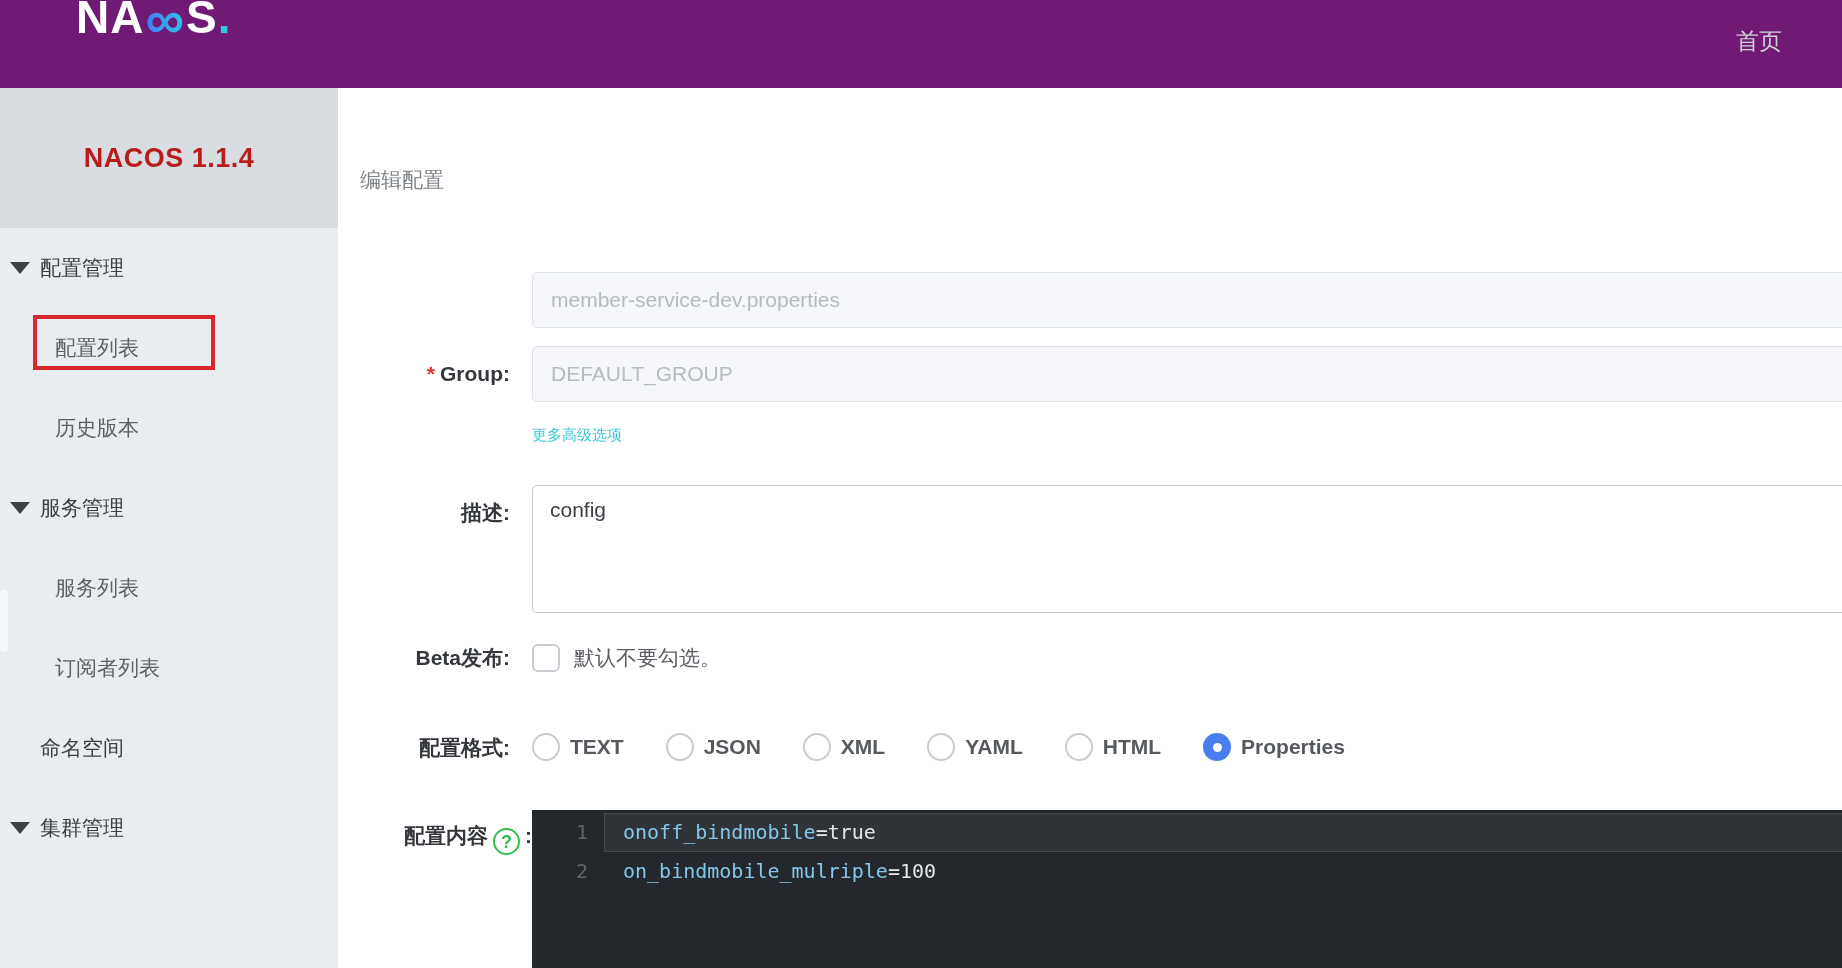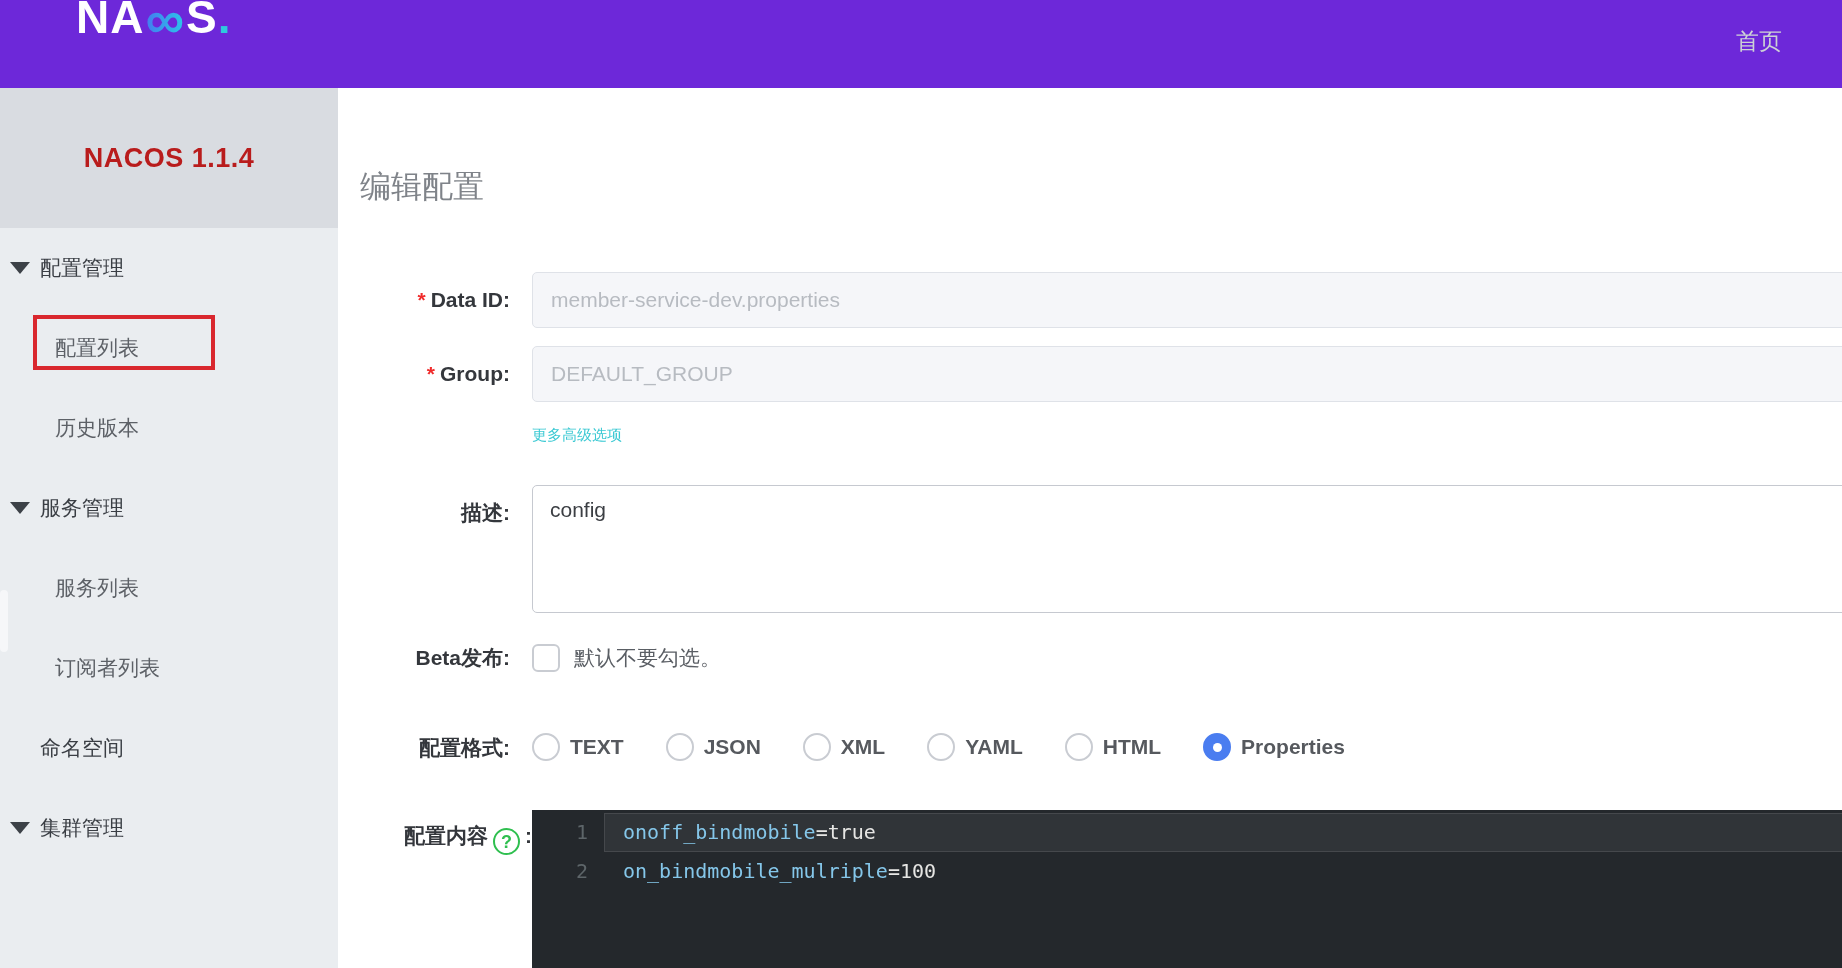--- a/index.html
+++ b/index.html
@@ -1,21 +1,21 @@
 <!DOCTYPE html>
 <html><head>
 <meta charset="utf-8">
 <style>
   * { margin:0; padding:0; box-sizing:border-box; }
   html,body { width:1842px; height:968px; overflow:hidden; }
   body { font-family:"Liberation Sans","DejaVu Sans",sans-serif; background:#fff; }
   #app { position:relative; width:1842px; height:968px; overflow:hidden; }
 
   
-  .header { position:relative; height:88px; background:#6d28d9; }
+  .header { position:relative; height:88px; background:#701a75; }
   .logo { position:absolute; left:76px; top:-12px; font-size:46px; font-weight:bold; color:#ffffff; letter-spacing:1px; white-space:nowrap; }
   .logo .infinity {
     font-size:54px; font-weight:bold; vertical-align:-5px; padding:0 1px;
     background:linear-gradient(90deg,#4478f0,#2bc9e8);
     -webkit-background-clip:text; background-clip:text; color:transparent;
   }
   .logo .dot { color:#2fc9dd; }
   .home-link { position:absolute; right:60px; top:26px; font-size:23px; color:#cdd1d5; cursor:pointer; }
 
   
@@ -30,21 +30,21 @@
   .arrow-down { position:absolute; left:10px; width:0; height:0;
     border-left:10px solid transparent; border-right:10px solid transparent; border-top:12px solid #3c4147; }
   .menu-row .group-label { margin-left:40px; font-size:21px; color:#3a3e44; }
   .menu-row .sub-label { margin-left:55px; font-size:21px; color:#5d6167; }
   .red-annotation { position:absolute; left:33px; top:227px; width:182px; height:55px;
     border:4px solid #d9272e; pointer-events:none; }
   .scroll-thumb { position:absolute; left:0; top:502px; width:8px; height:62px; background:#f6f7f9; border-radius:4px; }
 
   
   .main { position:relative; flex:1; background:#ffffff; overflow:hidden; height:880px; }
-  .page-title { position:absolute; left:22px; top:78px; font-size:31px; color:#7f8389; }
+  .page-title { position:absolute; left:22px; top:78px; font-size:21px; color:#7f8389; }
 
   .form-row { position:absolute; left:0; width:1700px; }
   .row-label { position:absolute; left:0; top:0; width:172px; text-align:right;
     font-size:21px; font-weight:bold; color:#34373c; white-space:nowrap; }
   .req-star { color:#f02c2c; margin-right:5px; font-weight:bold; }
   .control { position:absolute; left:194px; top:0; }
 
   .input-box { width:1400px; height:56px; background:#f5f6f9; border:1px solid #dfe2e8; border-radius:5px;
     font-size:21px; color:#b7bbc1; line-height:54px; padding-left:18px; }
   .advanced-link { font-size:15px; color:#3bc9d3; cursor:pointer; }
@@ -119,21 +119,20 @@
         </div>
       </div>
       <div class="red-annotation"></div>
       <div class="scroll-thumb"></div>
     </div>
 
     <div class="main">
       <div class="page-title">编辑配置</div>
 
       <div class="form-row" style="top:184px; height:56px;">
-        <div class="row-label" style="line-height:56px;"><span class="req-star">*</span><span>Data ID:</span></div>
         <div class="control">
           <div class="input-box">member-service-dev.properties</div>
         </div>
       </div>
 
       <div class="form-row" style="top:258px; height:56px;">
         <div class="row-label" style="line-height:56px;"><span class="req-star">*</span><span>Group:</span></div>
         <div class="control">
           <div class="input-box">DEFAULT_GROUP</div>
         </div>

